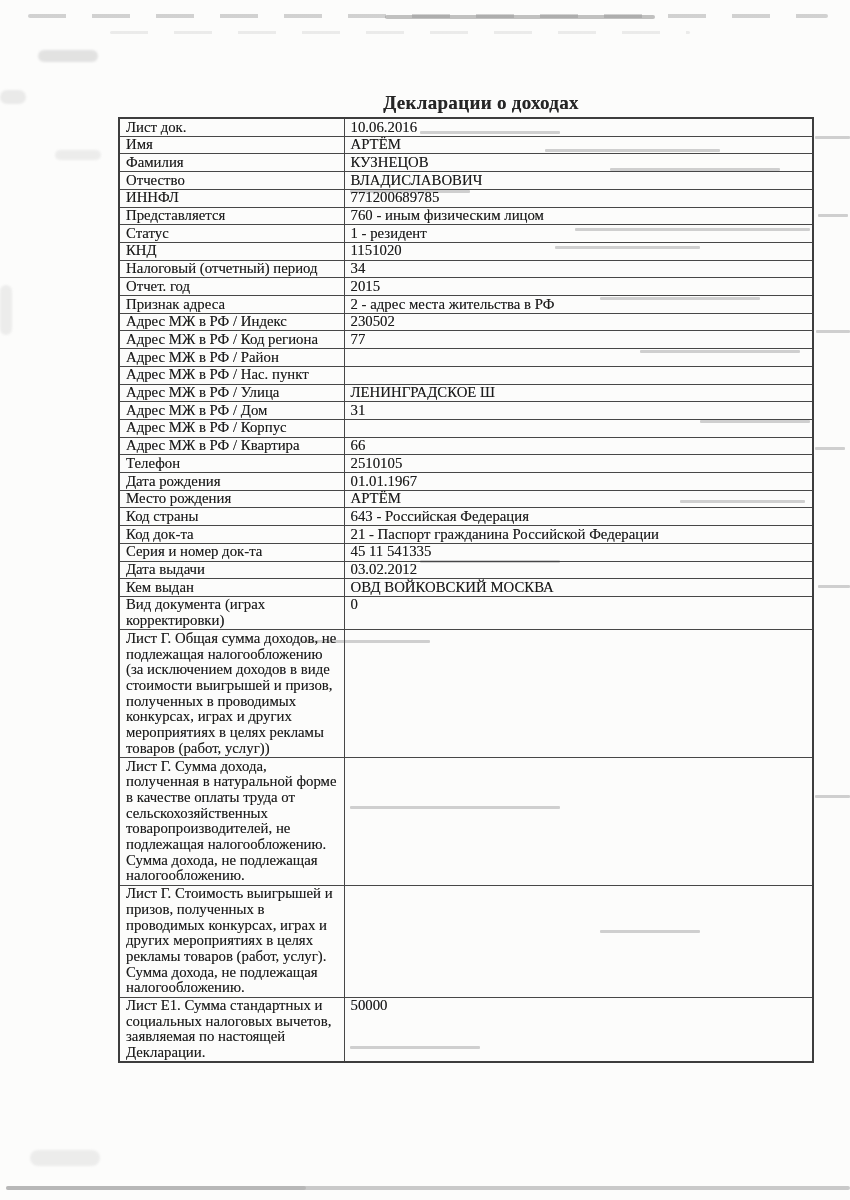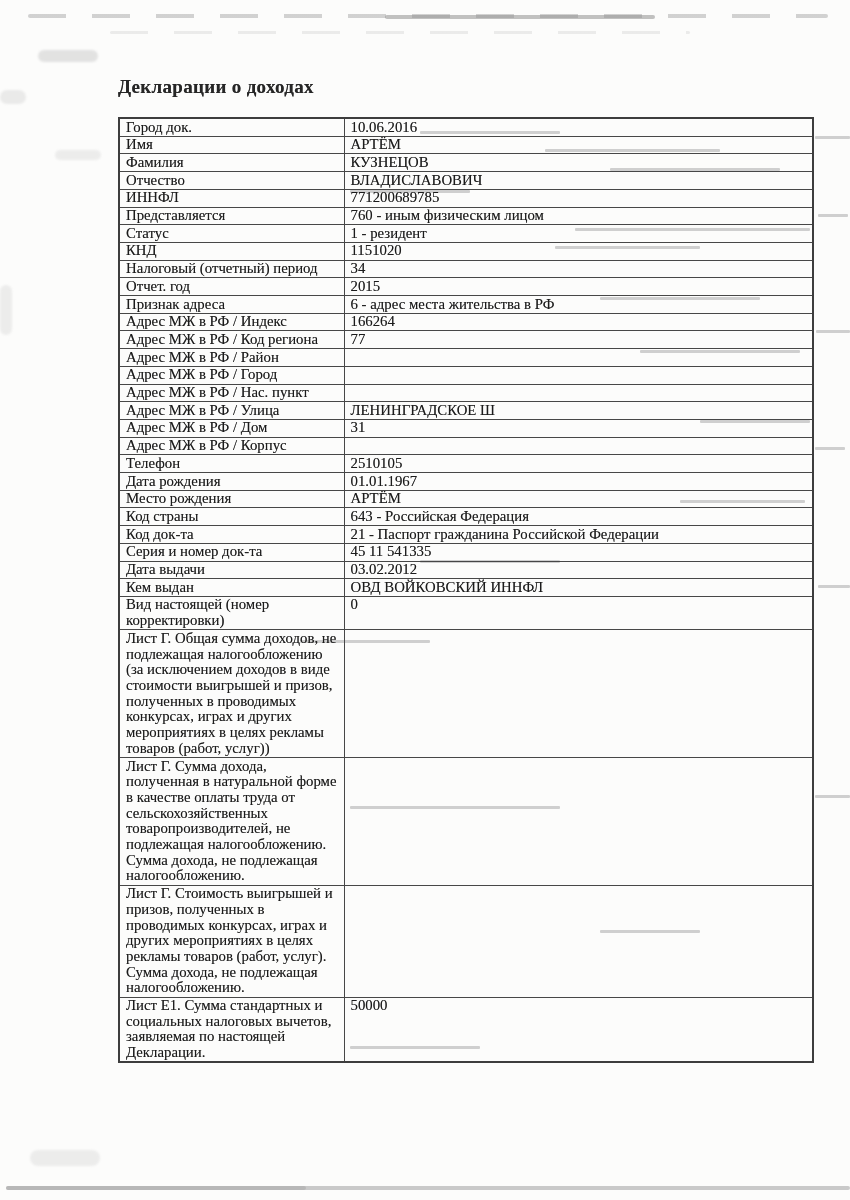--- a/index.html
+++ b/index.html
@@ -12,21 +12,22 @@
     position: relative;
     overflow: hidden;
     background: #fcfcfb;
     font-family: "Liberation Serif", serif;
   }
   .page-title {
     position: absolute;
     top: 76px;
     left: 118px;
     width: 694px;
-    margin: 0;
+    margin: 16px;
+    text-align: center;
     font-size: 19px;
     font-weight: bold;
     color: #262626;
     letter-spacing: 0.3px;
     text-shadow: 0 0 0.5px rgba(40,40,40,0.6);
   }
   table.decl-table {
     position: absolute;
     top: 117px;
     left: 118px;
@@ -115,21 +116,21 @@
 
 <h1 class="page-title">Декларации о доходах</h1>
 
 <table class="decl-table">
   <colgroup>
     <col class="c-label">
     <col class="c-value">
   </colgroup>
   <tbody id="rows">
   <tr>
-    <td class="label">Город док.</td>
+    <td class="label">Лист док.</td>
     <td class="value">10.06.2016</td>
   </tr>
 
   <tr>
     <td class="label">Имя</td>
     <td class="value">АРТЁМ</td>
   </tr>
 
   <tr>
     <td class="label">Фамилия</td>
@@ -167,42 +168,38 @@
     <td class="value">34</td>
   </tr>
 
   <tr>
     <td class="label">Отчет. год</td>
     <td class="value">2015</td>
   </tr>
 
   <tr>
     <td class="label">Признак адреса</td>
-    <td class="value">6 - адрес места жительства в РФ</td>
+    <td class="value">2 - адрес места жительства в РФ</td>
   </tr>
 
   <tr>
     <td class="label">Адрес МЖ в РФ / Индекс</td>
-    <td class="value">166264</td>
+    <td class="value">230502</td>
   </tr>
 
   <tr>
     <td class="label">Адрес МЖ в РФ / Код региона</td>
     <td class="value">77</td>
   </tr>
 
   <tr>
     <td class="label">Адрес МЖ в РФ / Район</td>
     <td class="value"></td>
   </tr>
 
-  <tr>
-    <td class="label">Адрес МЖ в РФ / Город</td>
-    <td class="value"></td>
-  </tr>
 
   <tr>
     <td class="label">Адрес МЖ в РФ / Нас. пункт</td>
     <td class="value"></td>
   </tr>
 
   <tr>
     <td class="label">Адрес МЖ в РФ / Улица</td>
     <td class="value">ЛЕНИНГРАДСКОЕ Ш</td>
   </tr>
@@ -210,20 +207,24 @@
   <tr>
     <td class="label">Адрес МЖ в РФ / Дом</td>
     <td class="value">31</td>
   </tr>
 
   <tr>
     <td class="label">Адрес МЖ в РФ / Корпус</td>
     <td class="value"></td>
   </tr>
 
+  <tr>
+    <td class="label">Адрес МЖ в РФ / Квартира</td>
+    <td class="value">66</td>
+  </tr>
 
 
   <tr>
     <td class="label">Телефон</td>
     <td class="value">2510105</td>
   </tr>
 
   <tr>
     <td class="label">Дата рождения</td>
     <td class="value">01.01.1967</td>
@@ -249,25 +250,25 @@
     <td class="value">45 11 541335</td>
   </tr>
 
   <tr>
     <td class="label">Дата выдачи</td>
     <td class="value">03.02.2012</td>
   </tr>
 
   <tr>
     <td class="label">Кем выдан</td>
-    <td class="value">ОВД ВОЙКОВСКИЙ ИННФЛ</td>
-  </tr>
-
-  <tr>
-    <td class="label">Вид настоящей (номер корректировки)</td>
+    <td class="value">ОВД ВОЙКОВСКИЙ МОСКВА</td>
+  </tr>
+
+  <tr>
+    <td class="label">Вид документа (играх корректировки)</td>
     <td class="value">0</td>
   </tr>
 
   <tr>
     <td class="label">Лист Г. Общая сумма доходов, не подлежащая налогообложению (за исключением доходов в виде стоимости выигрышей и призов, полученных в проводимых конкурсах, играх и других мероприятиях в целях рекламы товаров (работ, услуг))</td>
     <td class="value"></td>
   </tr>
 
   <tr>
     <td class="label">Лист Г. Сумма дохода, полученная в натуральной форме в качестве оплаты труда от сельскохозяйственных товаропроизводителей, не подлежащая налогообложению. Сумма дохода, не подлежащая налогообложению.</td>

